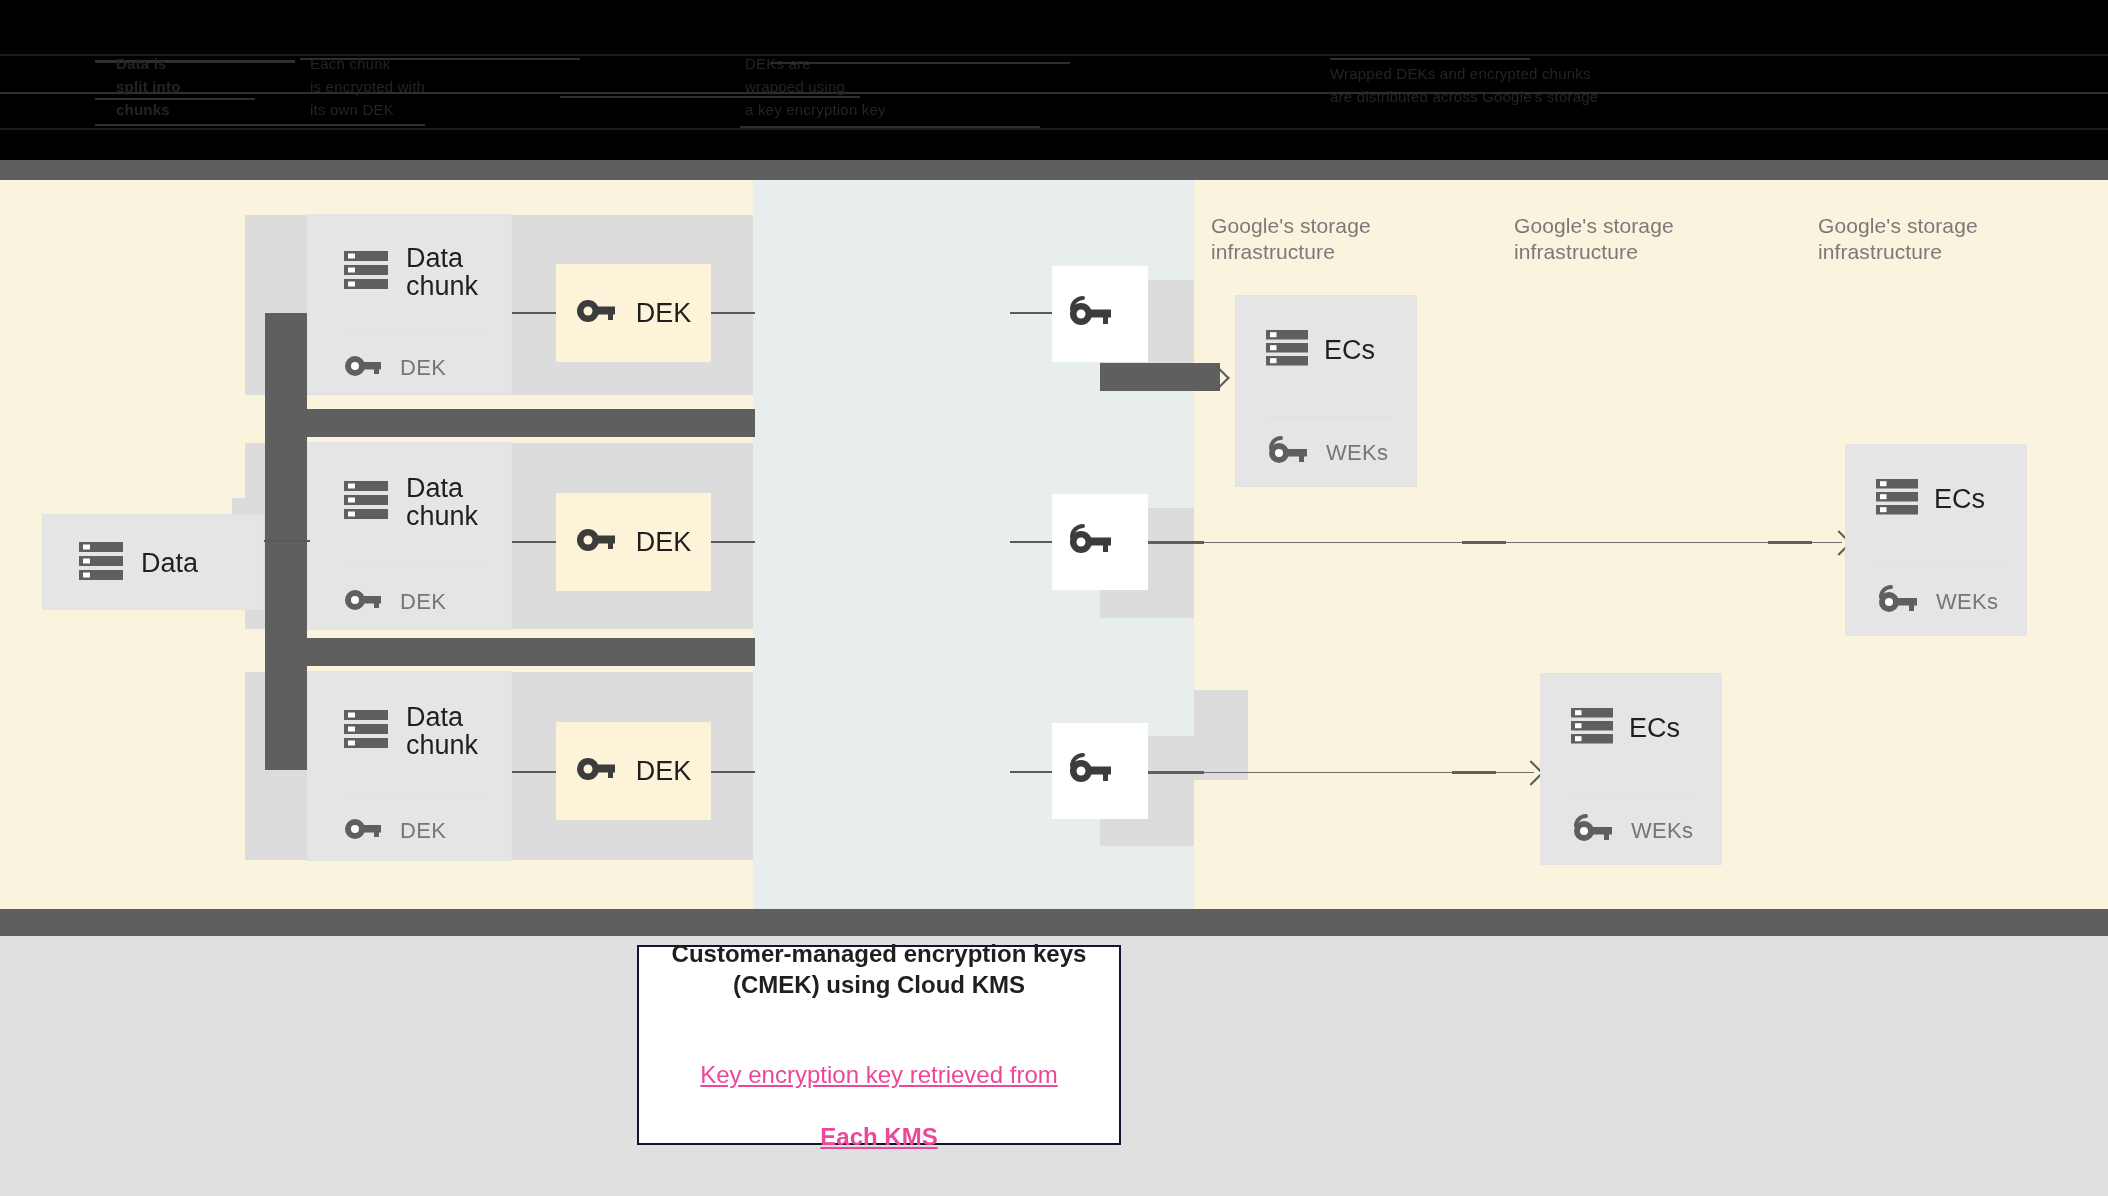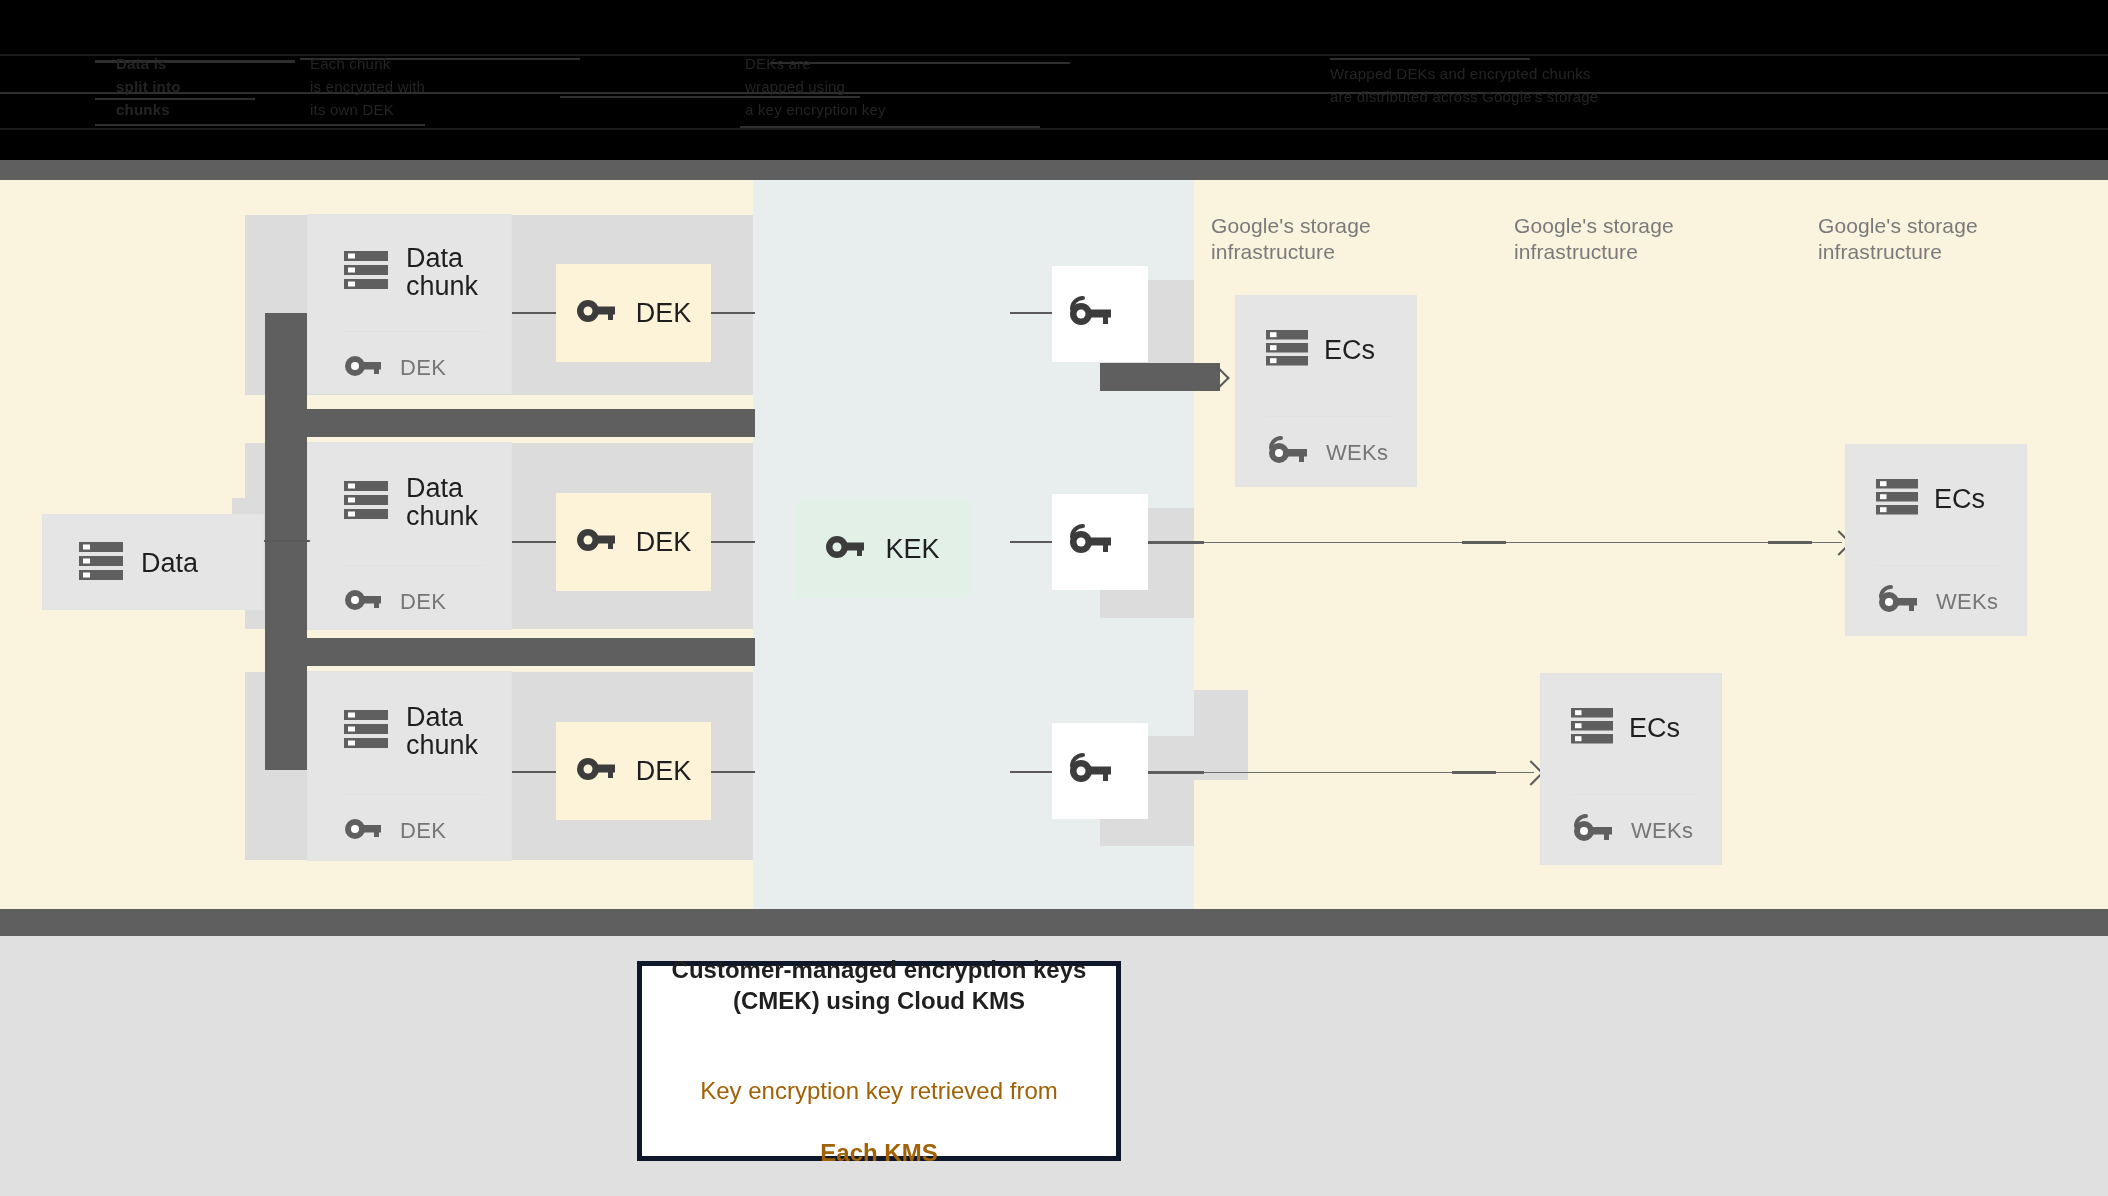--- a/index.html
+++ b/index.html
@@ -115,43 +115,43 @@
     line-height:26px;
     color:#7a7a7a;
     white-space:pre-line;
     letter-spacing:.1px;
   }
 
   
   .caption{
     position:absolute;
     background:#ffffff;
-    border:5px solid #0f172a;
+    border:2px solid #0f172a;
     box-sizing:border-box;
     display:flex;
     flex-direction:column;
     align-items:center;
     justify-content:center;
     text-align:center;
     padding:22px 24px;
-    margin-top:16px;
   }
   .caption-strong{
     font-size:24px;
     font-weight:bold;
     color:#1f1f1f;
     line-height:31px;
     white-space:pre-line;
   }
   .caption-body{
     font-size:24px;
-    color:#a16207;
+    color:#ec4899;
     line-height:31px;
     white-space:pre-line;
     margin-top:28px;
+    text-decoration:underline;
   }
   .caption-body b{font-weight:bold;}
 
   
   .icon-server{display:block;flex:0 0 auto;}
   .icon-key{display:block;flex:0 0 auto;}
 </style>
 </head>
 <body>
 
@@ -345,31 +345,20 @@
           <rect x="32" y="14" width="5" height="8" fill="#3c3c3c"></rect>
       </svg>
     </span>
     <span class="chip-label">DEK</span>
   </div>
 
   <div class="line" style="left:711px;top:312px;width:44px;"></div>
   <div class="line" style="left:711px;top:541px;width:44px;"></div>
   <div class="line" style="left:711px;top:771px;width:44px;"></div>
 
-  <div class="chip chip-kek" style="left:795px;top:500px;width:175px;height:98px;">
-    <span class="icon-key">
-      <svg width="40" height="26" viewBox="0 0 40 26">
-        <circle cx="12" cy="13" r="11" fill="#3c3c3c"></circle>
-          <circle cx="12" cy="13" r="4.5" fill="#e2f0e8"></circle>
-        <rect x="20" y="8.5" width="19" height="8" fill="#3c3c3c"></rect>
-          <rect x="32" y="14" width="5" height="8" fill="#3c3c3c"></rect>
-      </svg>
-    </span>
-    <span class="chip-label">KEK</span>
-  </div>
 
   <div class="line" style="left:1010px;top:312px;width:44px;"></div>
   <div class="line" style="left:1010px;top:541px;width:44px;"></div>
   <div class="line" style="left:1010px;top:771px;width:44px;"></div>
 
   <div class="chip chip-white" style="left:1052px;top:266px;width:96px;height:96px;">
     <span class="icon-key">
       <svg width="46" height="34" viewBox="0 0 46 34">
         <path d="M16 3 A11 11 0 0 0 5 14" stroke="#3c3c3c" stroke-width="4" fill="none" stroke-linecap="round"></path>
         <circle cx="14" cy="19" r="11" fill="#3c3c3c"></circle>

